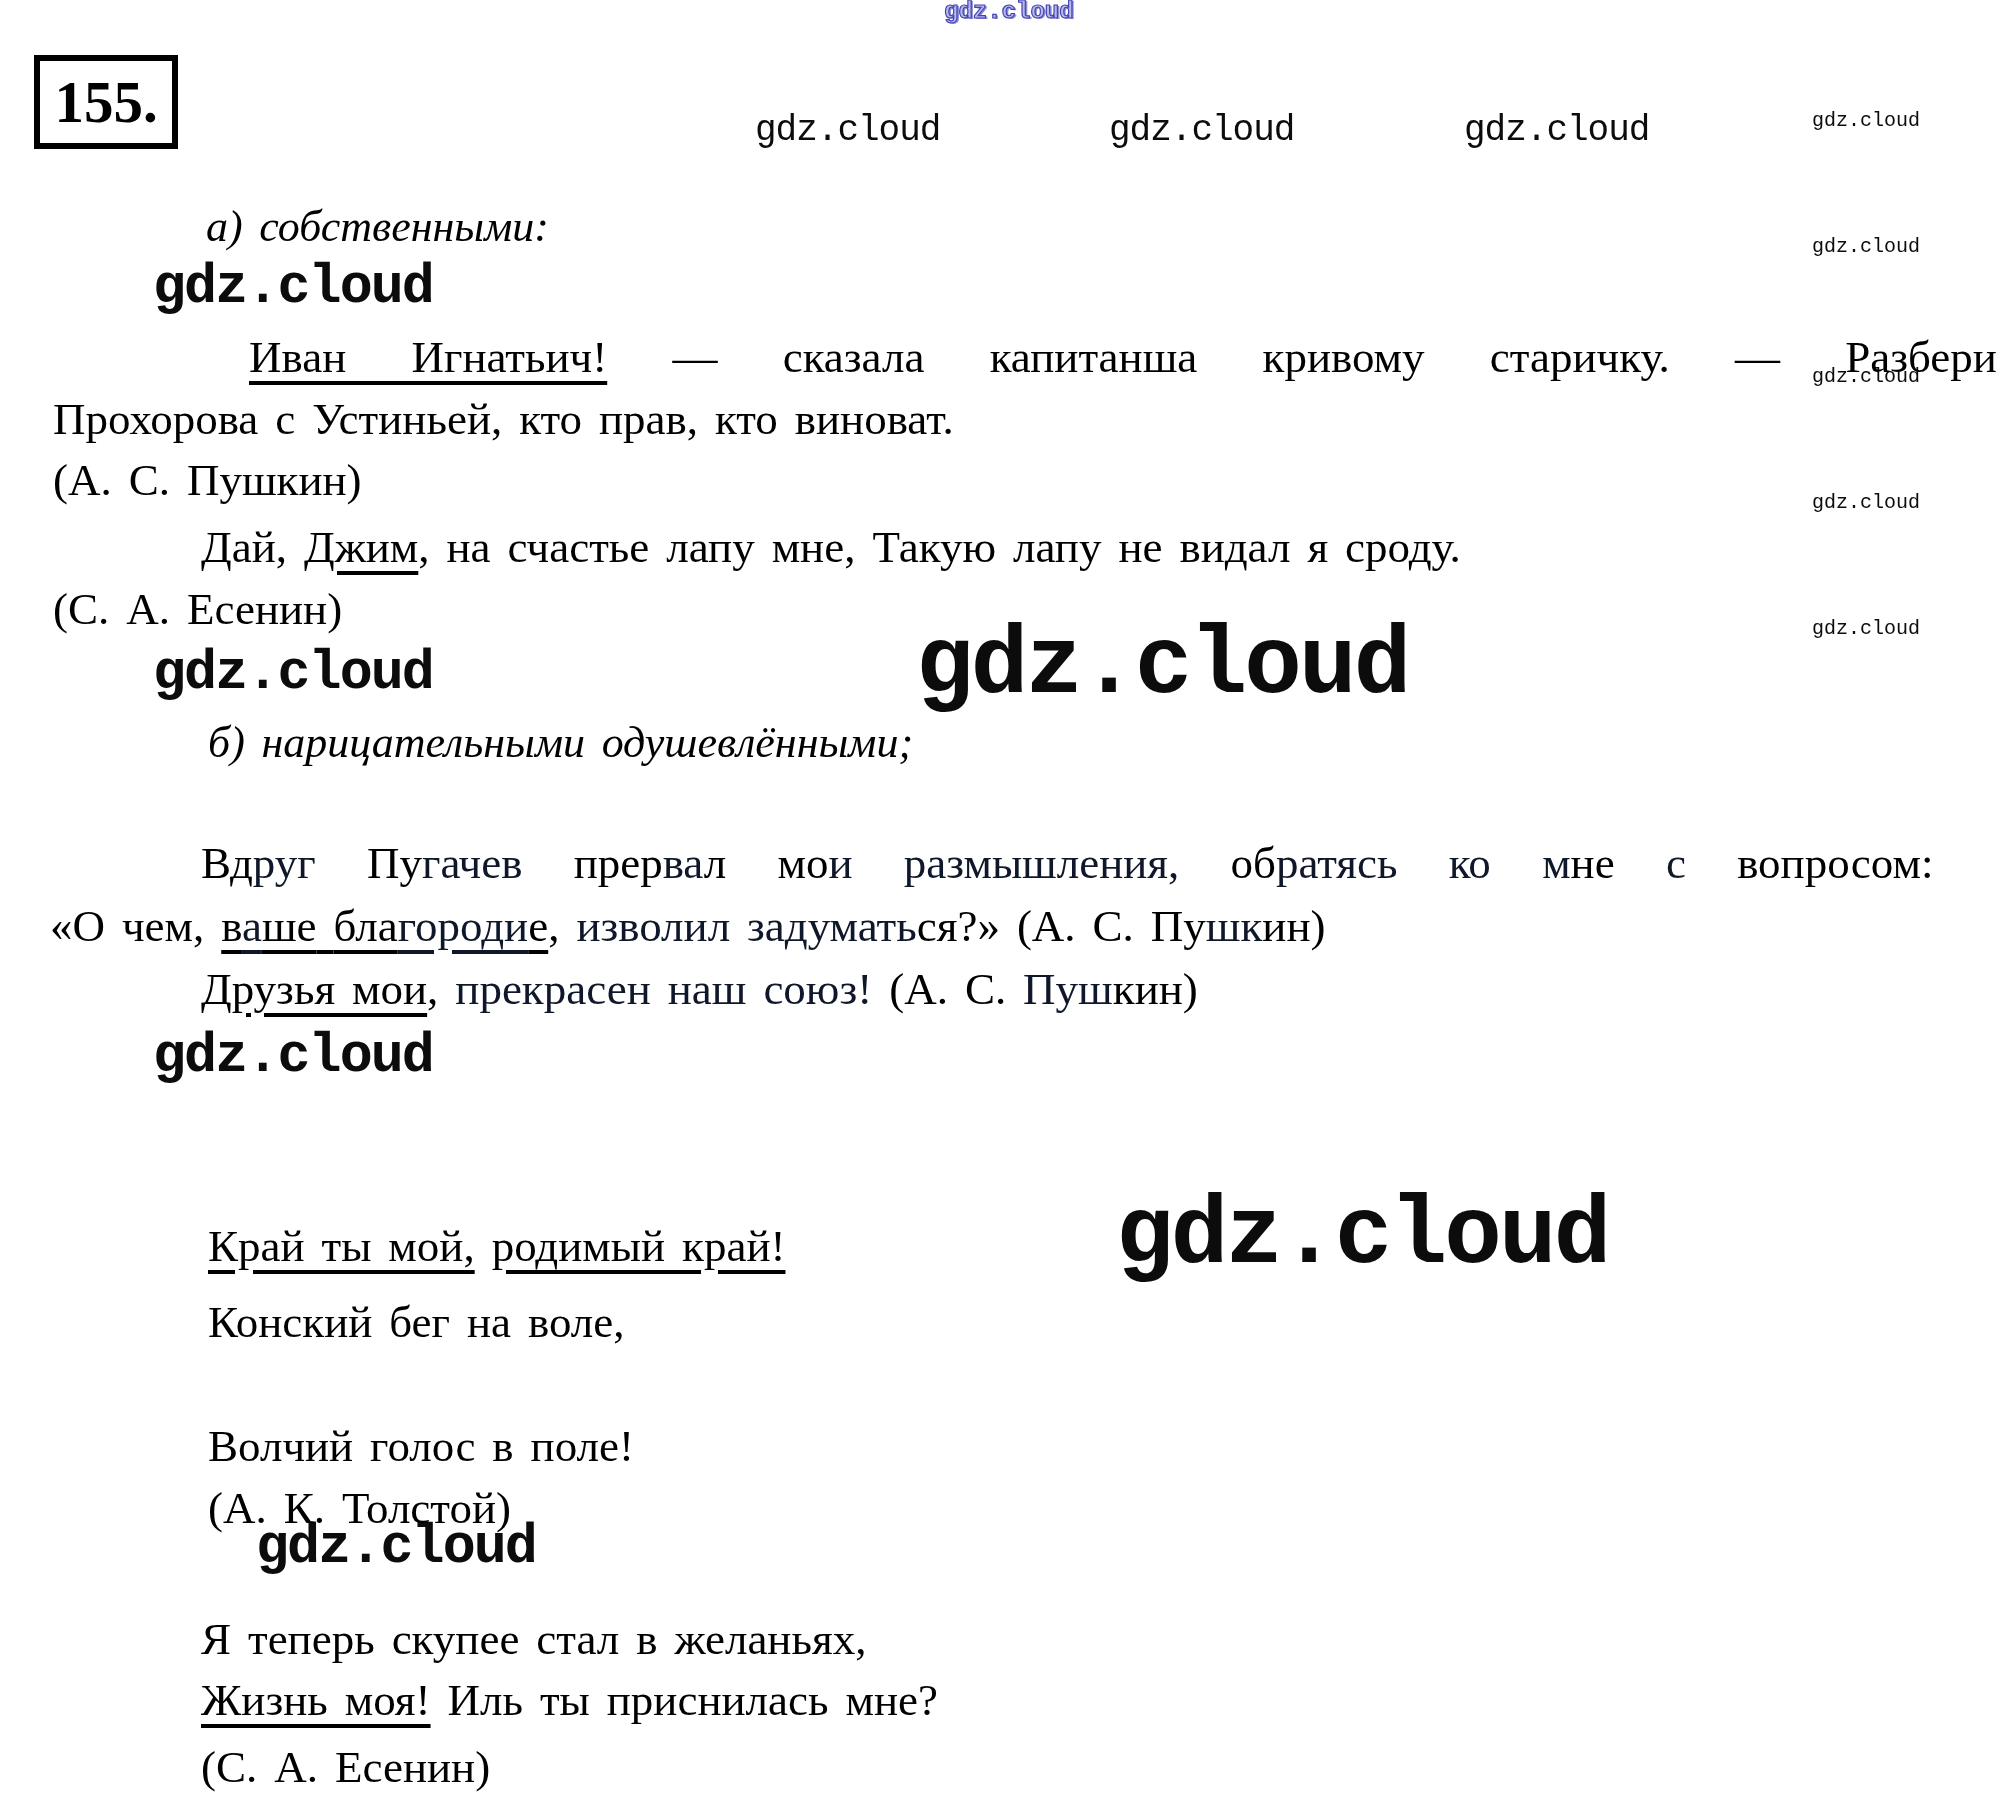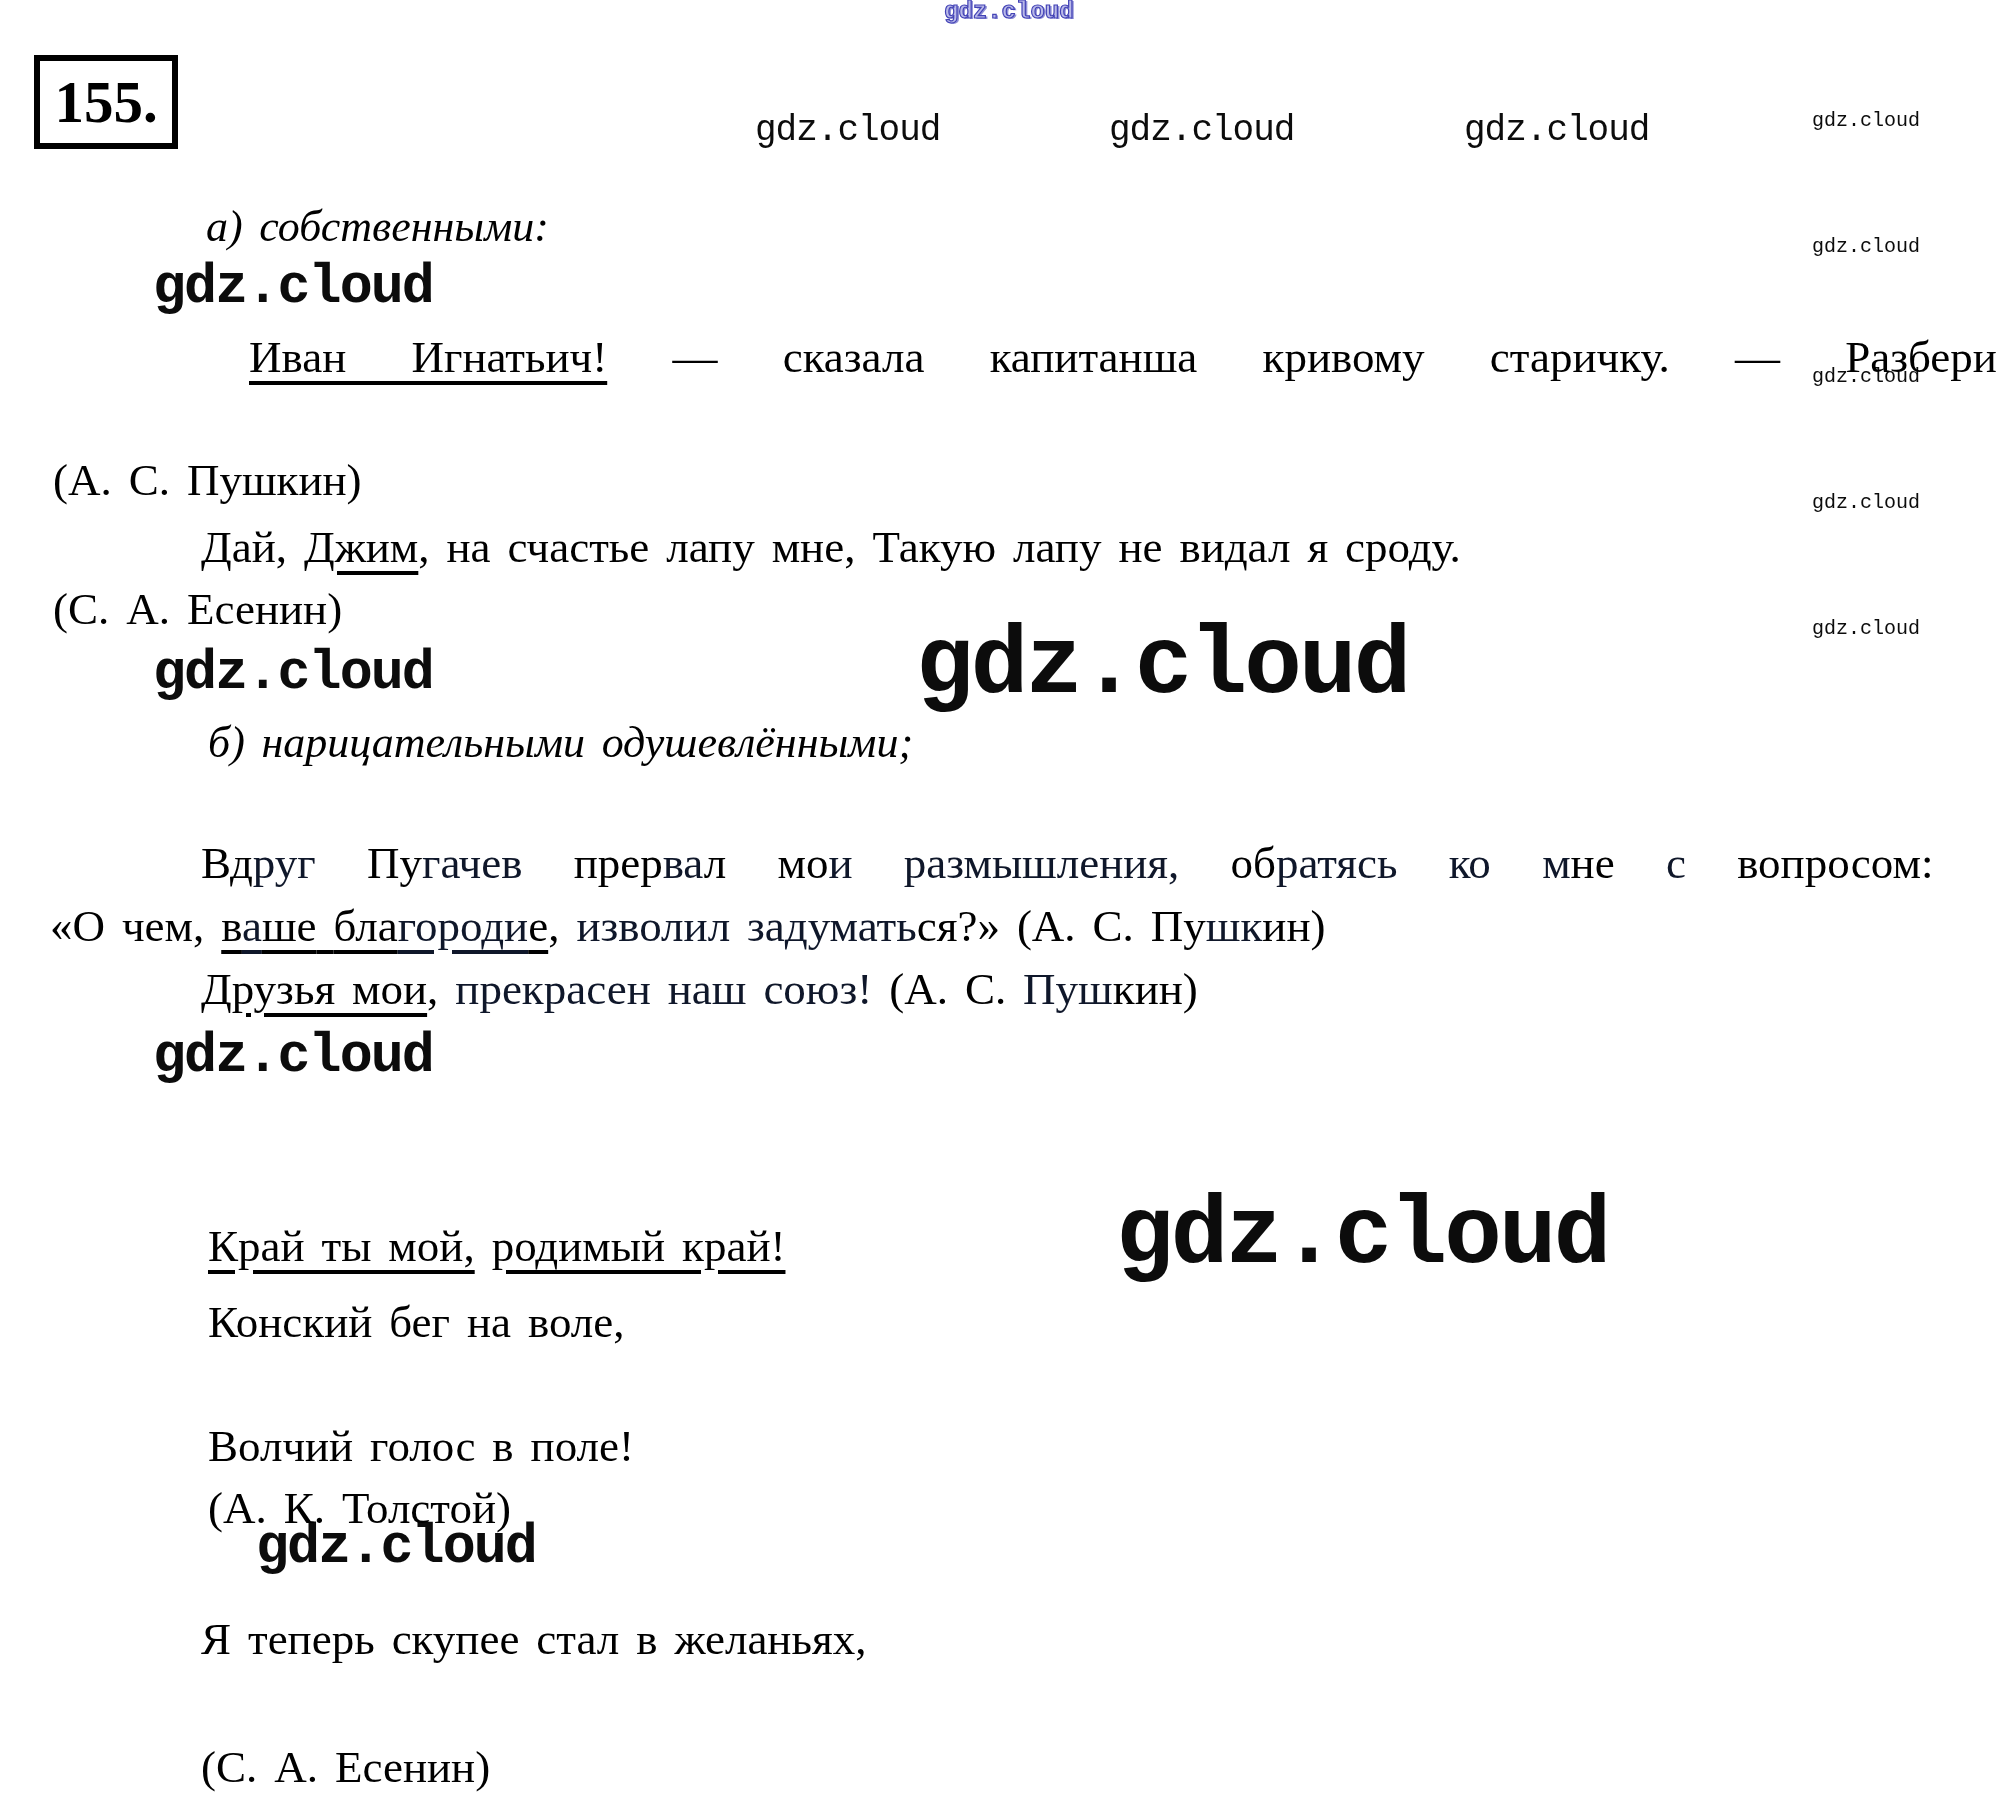--- a/index.html
+++ b/index.html
@@ -57,20 +57,21 @@
   <div class="wm wm-bold" style="left:153px;top:1029px;">gdz.cloud</div>
   <div class="wm wm-bold" style="left:256px;top:1520px;">gdz.cloud</div>
 
   <div class="wm wm-big" style="left:916px;top:619px;">gdz.cloud</div>
   <div class="wm wm-big" style="left:1116px;top:1189px;">gdz.cloud</div>
 
   <div class="t it" style="left:206px;top:203px;">а) собственными:</div>
 
   <div class="t just1" style="left:201px;top:333px;"><span class="u">Иван Игнатьич!</span><span> — сказала капитанша кривому старичку. — Разбери</span></div>
 
+  <div class="t" style="left:53px;top:395px;">Прохорова с Устиньей, кто прав, кто виноват.</div>
   <div class="t" style="left:53px;top:456px;">(А. С. Пушкин)</div>
 
   <div class="t" style="left:201px;top:523px;"><span>Дай, </span><span class="u">Джим</span><span>, на счастье лапу мне, Такую лапу не видал я сроду.</span></div>
 
   <div class="t" style="left:53px;top:585px;">(С. А. Есенин)</div>
 
   <div class="t it" style="left:208px;top:719px;">б) нарицательными одушевлёнными;</div>
 
   <div class="t just2" style="left:201px;top:839px;"><span>Вд</span><span class="g">руг </span><span>Пу</span><span class="g">гачев </span><span>прер</span><span class="g">ва</span><span>л </span><span>мо</span><span class="g">и </span><span class="g">размышления, </span><span>об</span><span class="g">ратясь </span><span class="g">ко </span><span class="g">м</span><span>не </span><span class="g">с </span><span>вопросом:</span></div>
 
@@ -78,16 +79,17 @@
 
   <div class="t" style="left:201px;top:965px;"><span class="u">Друзья мои</span><span>, </span><span class="g">прекрасен наш союз! </span><span>(А. С. </span><span class="g">Пуш</span><span>кин)</span></div>
 
 
   <div class="t" style="left:208px;top:1222px;"><span class="u">Край ты мой,</span><span> </span><span class="u">родимый край!</span></div>
   <div class="t" style="left:208px;top:1298px;">Конский бег на воле,</div>
   <div class="t" style="left:208px;top:1422px;">Волчий голос в поле!</div>
   <div class="t" style="left:208px;top:1484px;">(А. К. Толстой)</div>
 
   <div class="t" style="left:201px;top:1615px;">Я теперь скупее стал в желаньях,</div>
+  <div class="t" style="left:201px;top:1676px;"><span class="u">Жизнь моя!</span><span> Иль ты приснилась мне?</span></div>
   <div class="t" style="left:201px;top:1743px;">(С. А. Есенин)</div>
 
 </div>
 
 
 </body></html>

